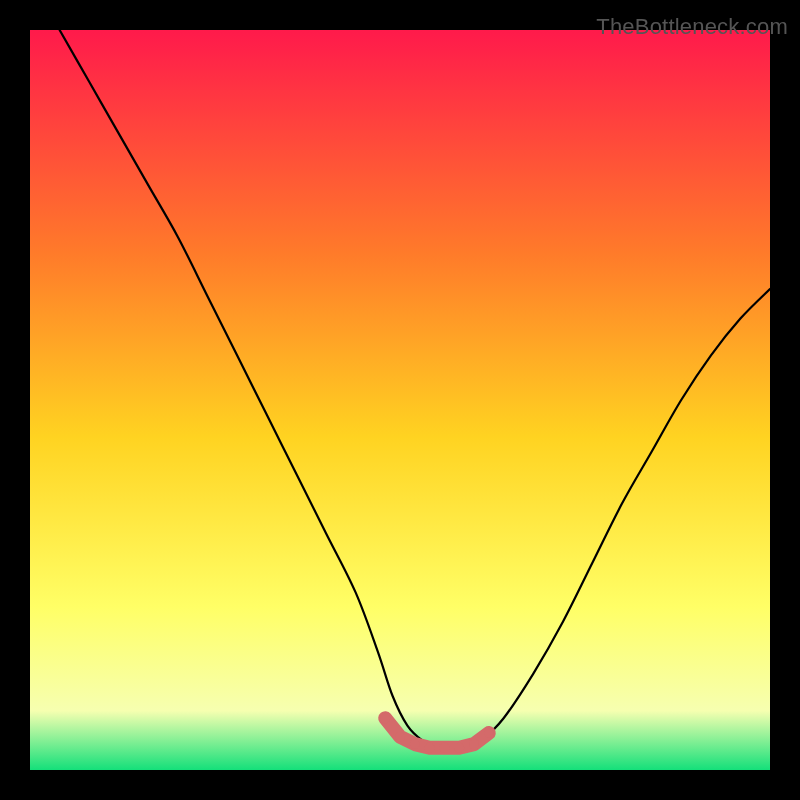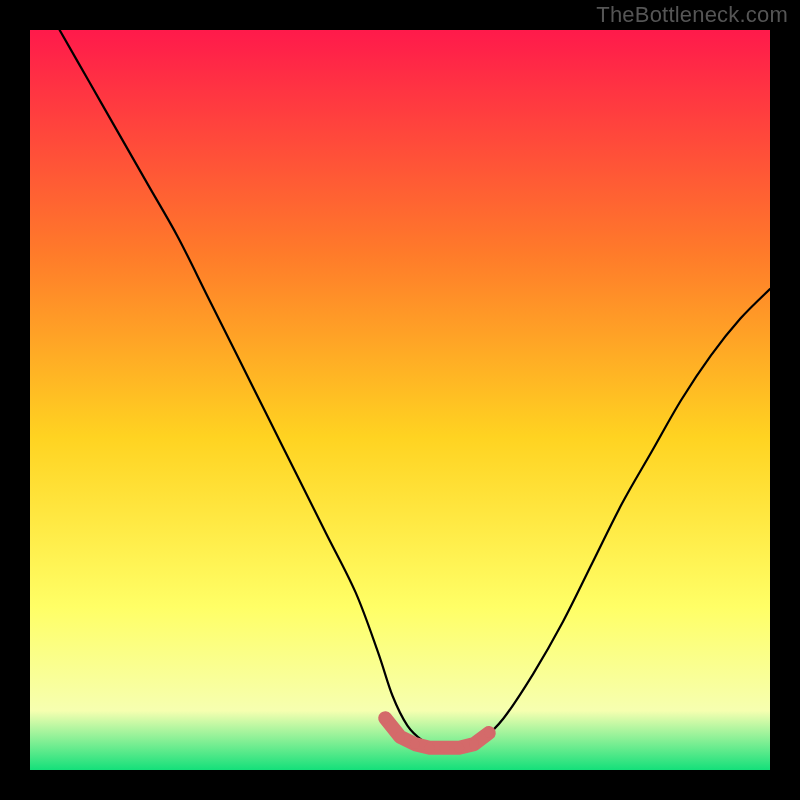--- a/index.html
+++ b/index.html
@@ -19,21 +19,21 @@
   }
   .plot {
     position: absolute;
     left: 30px;
     top: 30px;
     width: 740px;
     height: 740px;
   }
   .watermark {
     position: absolute;
-    top: 2px;
+    top: 14px;
     right: 12px;
     color: #555;
     font-size: 22px;
     font-weight: 500;
     letter-spacing: 0.2px;
     user-select: none;
   }
 </style>
 </head>
 <body>

